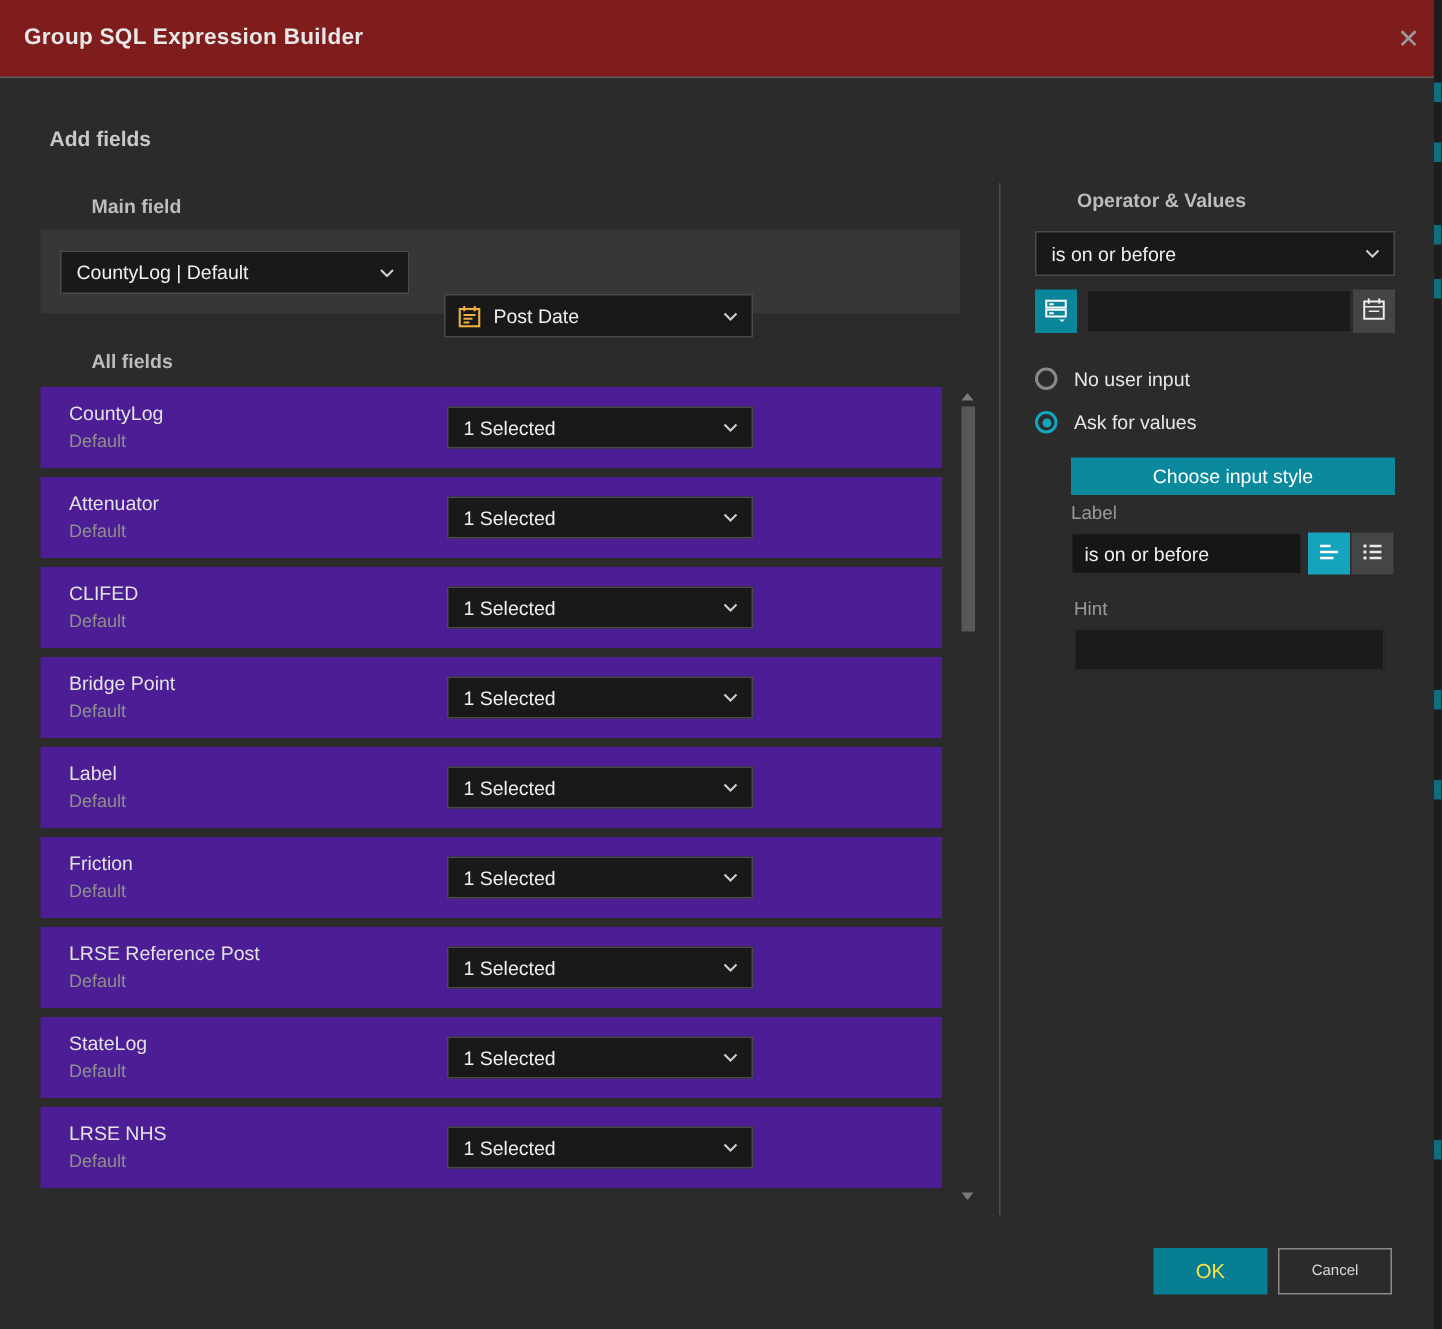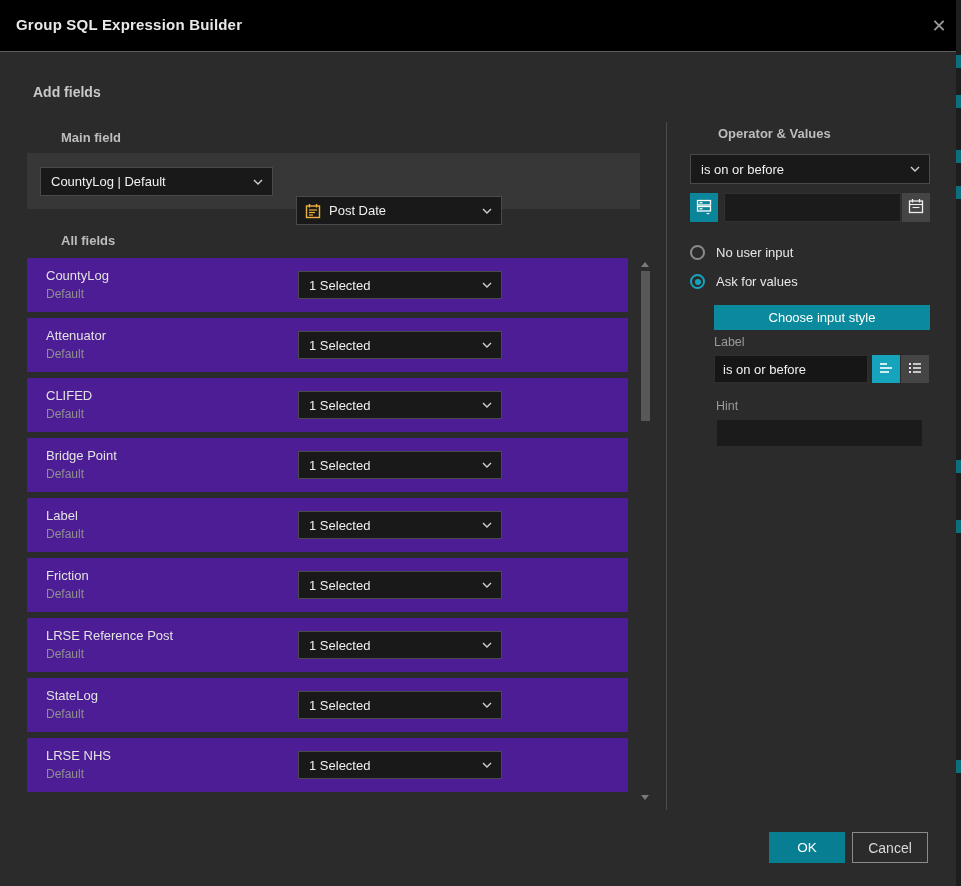--- a/index.html
+++ b/index.html
@@ -4,21 +4,21 @@
 <style>
   * { margin:0; padding:0; box-sizing:border-box; }
   html,body { width:961px; height:886px; }
   body {
     font-family:"Liberation Sans","DejaVu Sans",sans-serif;
     background:#2b2b2b; color:#e4e4e4; overflow:hidden; position:relative;
   }
   .abs { position:absolute; }
 
   
-  .titlebar { left:0; top:0; width:956px; height:52px; background:#000000; border-bottom:1px solid #5e5e5e; }
+  .titlebar { left:0; top:0; width:956px; height:52px; background:#7f1d1d; border-bottom:1px solid #5e5e5e; }
   .title { left:16px; top:16px; font-size:15px; font-weight:bold; color:#e8e8e8; letter-spacing:.2px; }
   .close-btn { left:926px; top:13px; width:26px; height:26px; color:#9a9a9a; font-size:18px;
     display:flex; align-items:center; justify-content:center; cursor:pointer; font-weight:300; }
 
   
   .section-heading { font-size:14px; font-weight:bold; color:#c9c9c9; }
   .sub-heading { font-size:13px; font-weight:bold; color:#bdbdbd;padding-left:28px; }
 
   
   .dropdown {
@@ -76,24 +76,24 @@
   .cap-label { left:714px; top:335px; font-size:12.5px; color:#9a9a9a; }
   .label-input { left:714px; top:355px; width:154px; height:28px; background:#161616; border:1px solid #2e2e2e; }
   .toggle-btn { top:355px; width:28px; height:28px; border:none; display:flex; align-items:center;
     justify-content:center; cursor:pointer; }
   .toggle-a { left:872px; background:#16a4bc; }
   .toggle-b { left:901px; background:#454545; }
   .cap-hint { left:716px; top:399px; font-size:12.5px; color:#9a9a9a; }
   .hint-input { left:716px; top:419px; width:207px; height:28px; background:#1b1b1b; border:1px solid #2b2b2b; }
 
   
-  .ok-btn { left:769px; top:832px; width:76px; height:31px; background:#077e92; color:#ffffff; border:none;
+  .ok-btn { left:769px; top:832px; width:76px; height:31px; background:#077e92; color:#fde047; border:none;
     font-size:13.5px; font-family:inherit; cursor:pointer; }
   .cancel-btn { left:852px; top:832px; width:76px; height:31px; background:transparent; color:#d8d8d8;
-    border:1px solid #8a8a8a; font-size:14px; font-family:inherit; cursor:pointer; }
+    border:1px solid #8a8a8a; font-size:10px; font-family:inherit; cursor:pointer; }
 
   
   .edge-strip { right:0; top:0; width:5px; height:886px; background:#1d1d1d; }
   .edge-teal { position:absolute; left:0; width:5px; height:13px; background:#0d6e7d; }
 </style>
 </head>
 <body>
 
 <div class="abs titlebar">
   <div class="abs title">Group SQL Expression Builder</div>

